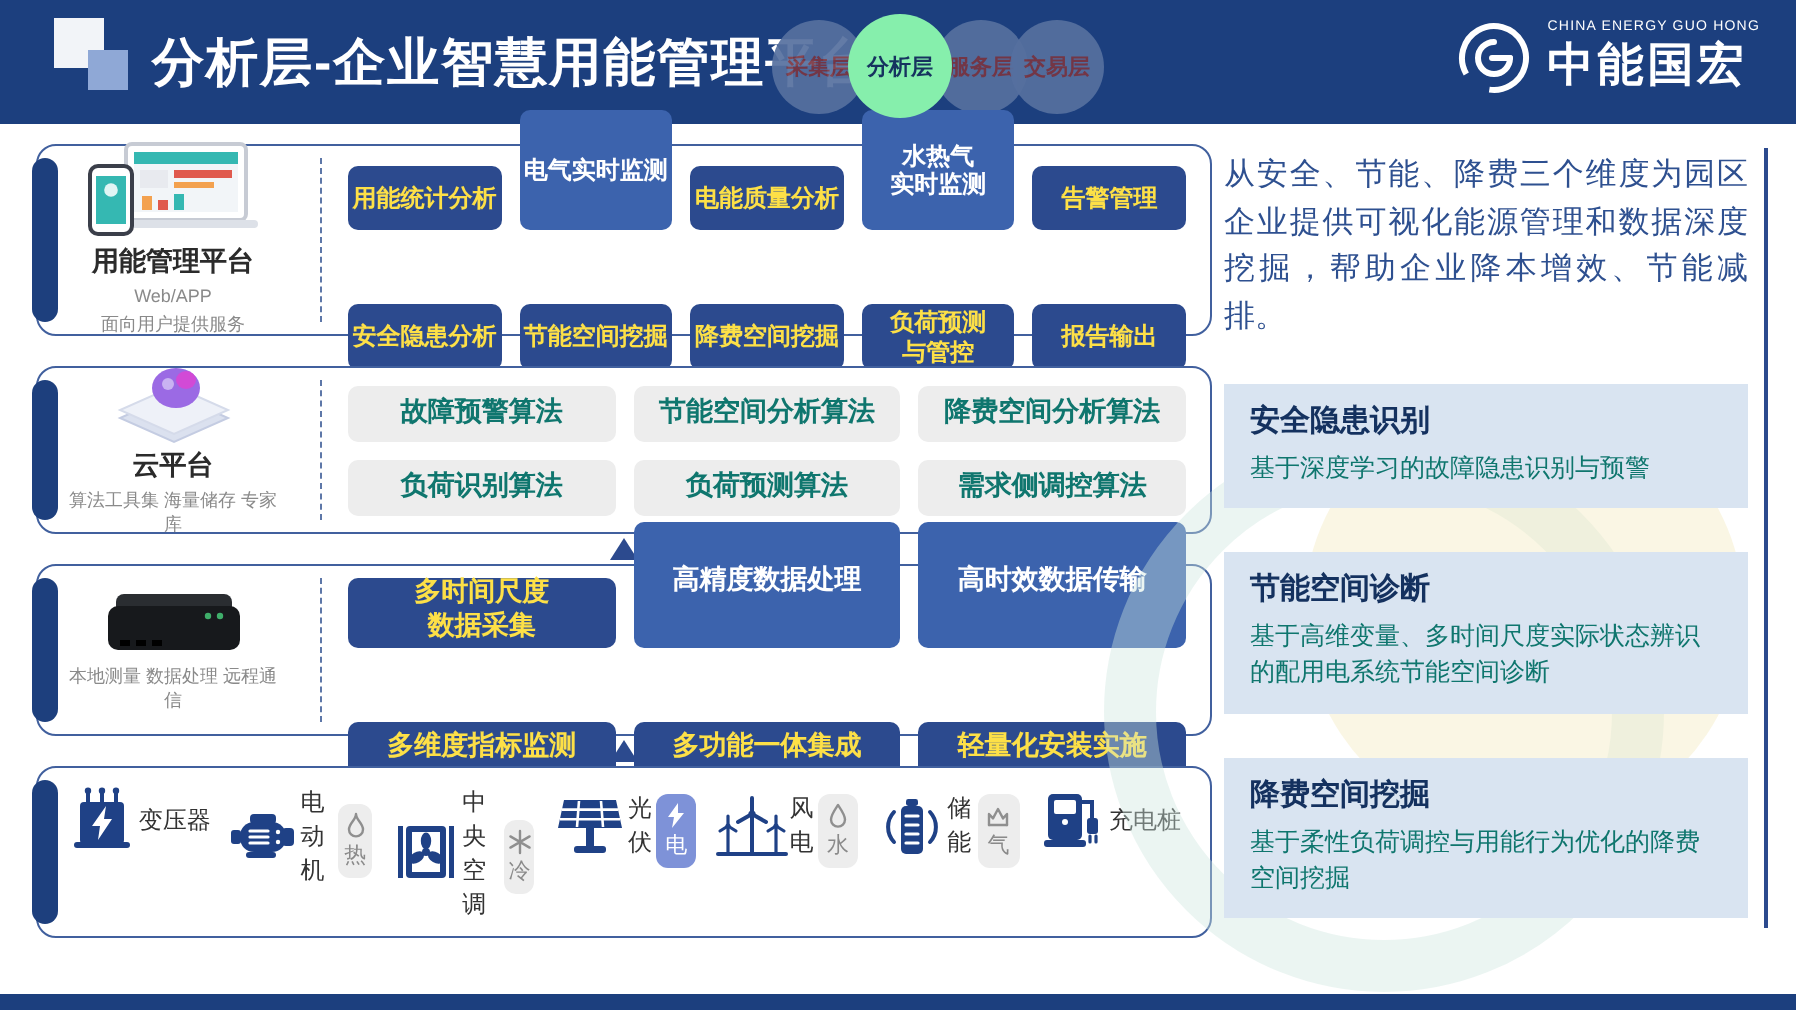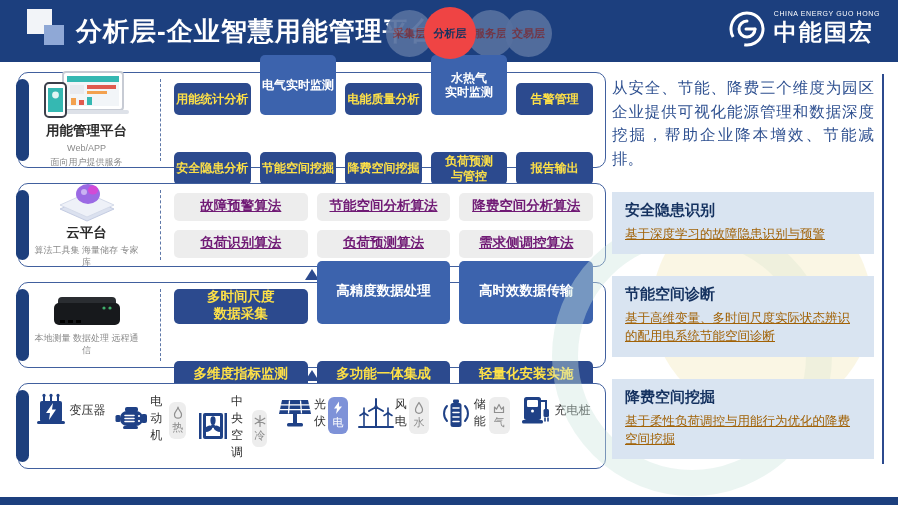--- a/index.html
+++ b/index.html
@@ -8,37 +8,37 @@
 
   
   .header { position:absolute; left:0; top:0; width:898px; height:62px; background:#1c3f7e; display:flex; align-items:center; }
   .logo-mark { position:absolute; left:27px; top:9px; width:46px; height:44px; }
   .logo-mark .sq1 { position:absolute; left:0; top:0; width:25px; height:25px; background:#f2f4f8; }
   .logo-mark .sq2 { position:absolute; left:17px; top:16px; width:20px; height:20px; background:#8fa8d6; }
   .page-title { position:absolute; left:76px; top:14px; font-size:26px; font-weight:bold; color:#ffffff; letter-spacing:1px; }
   .tabs { position:absolute; left:386px; top:7px; display:flex; align-items:center; }
   .tab { width:47px; height:47px; border-radius:50%; background:#56709f; display:flex; align-items:center; justify-content:center; font-size:11px; font-weight:bold; color:#7b3642; margin-left:-9px; opacity:.92; }
   .tab:first-child { margin-left:0;font-family:Liberation Mono, monospace; }
-  .tab.active { width:52px; height:52px; background:#ef4444; color:#16335f; z-index:2; opacity:1; }
+  .tab.active { width:52px; height:52px; background:#86efac; color:#16335f; z-index:2; opacity:1; }
   .brand { position:absolute; right:18px; top:10px; display:flex; align-items:center; gap:8px; }
   .brand-text .en { font-size:7px; color:#ffffff; letter-spacing:.6px; white-space:nowrap; }
   .brand-text .cn { font-size:23px; font-weight:bold; color:#ffffff; letter-spacing:2px; }
 
   
   .left-col { position:absolute; left:18px; top:72px; width:588px; }
   .layer-card { position:relative; background:#fff; border:1.5px solid #41609e; border-radius:10px; display:flex; align-items:center; padding:6px 12px 6px 12px; }
   .layer-card::before { content:""; position:absolute; left:-3px; top:6px; bottom:6px; width:13px; background:#1d3f7d; border-radius:7px; }
   .label-zone { width:130px; flex:none; text-align:center; border-right:1.5px dashed #5d77a8; padding-right:18px; margin-right:13px; align-self:stretch; display:flex; flex-direction:column; justify-content:center; align-items:center; }
   .row-title { font-size:13.5px; font-weight:bold; color:#2b2b2b; white-space:pre-line; line-height:1.25; margin-top:2px; }
   .row-sub { font-size:9px; color:#8a8a8a; margin-top:2px; line-height:1.35; }
   .btn-zone { flex:1; display:grid; gap:9px 9px; align-content:center; }
   .chip { border-radius:5px; display:flex; align-items:center; justify-content:center; text-align:center; font-weight:bold; white-space:pre-line; line-height:1.2; cursor:pointer; }
   .chip.dark { background:#2c4a8e; color:#fde047;margin-top:28px; }
   .chip.mid  { background:#3c63ad; color:#ffffff; }
-  .chip.lite { background:#ededed; color:#701a75;text-decoration:underline; }
+  .chip.lite { background:#ededed; color:#0f766e; }
   .row-platform { height:96px; }
   .row-platform .btn-zone { grid-template-columns:repeat(5,1fr); }
   .row-platform .chip { font-size:12px; min-height:32px; padding:2px 2px; }
   .row-cloud { height:84px; }
   .row-cloud .btn-zone { grid-template-columns:repeat(3,1fr); }
   .row-cloud .chip { font-size:13.5px; min-height:28px; }
   .row-collect { height:86px; }
   .row-collect .btn-zone { grid-template-columns:repeat(3,1fr);font-family:Liberation Mono, monospace; }
   .row-collect .chip { font-size:13.5px; min-height:28px; padding:1px 2px; }
   .arrow-gap { height:15px; display:flex; justify-content:center; align-items:center; padding-left:0; }
@@ -51,21 +51,21 @@
   .energy-chip.active { background:#7e92d8; color:#ffffff; }
 
   
   .right-col { position:absolute; left:612px; top:76px; width:262px; height:400px; }
   .wm1 { position:absolute; left:40px; top:120px; width:220px; height:220px; border-radius:50%; background:#f3ecc3; opacity:.45; }
   .wm2 { position:absolute; left:-60px; top:140px; width:280px; height:280px; border-radius:50%; border:26px solid #cde6df; opacity:.4; }
   .intro { position:relative; z-index:1; font-size:15.5px; color:#2e5090; line-height:1.52; text-align:justify; }
   .info-card { position:relative; z-index:1; background:#d9e4f1; padding:9px 13px 11px 13px; margin-top:22px; }
   .info-card:first-of-type { margin-top:19px; }
   .info-title { font-size:15px; font-weight:bold; color:#14315f; margin-bottom:5px; }
-  .info-desc { font-size:12.5px; color:#a16207; line-height:1.45;text-decoration:underline; }
+  .info-desc { font-size:12.5px; color:#0f766e; line-height:1.45; }
   .right-border { position:absolute; left:882px; top:74px; height:390px; width:0; border-left:2px solid #2c4a8e; }
 
   .bottom-bar { position:absolute; left:0; bottom:0; width:898px; height:8px; background:#1c3f7e; }
 
   svg { display:block; }
 </style>
 </head>
 <body>
 
 <div class="slide">

